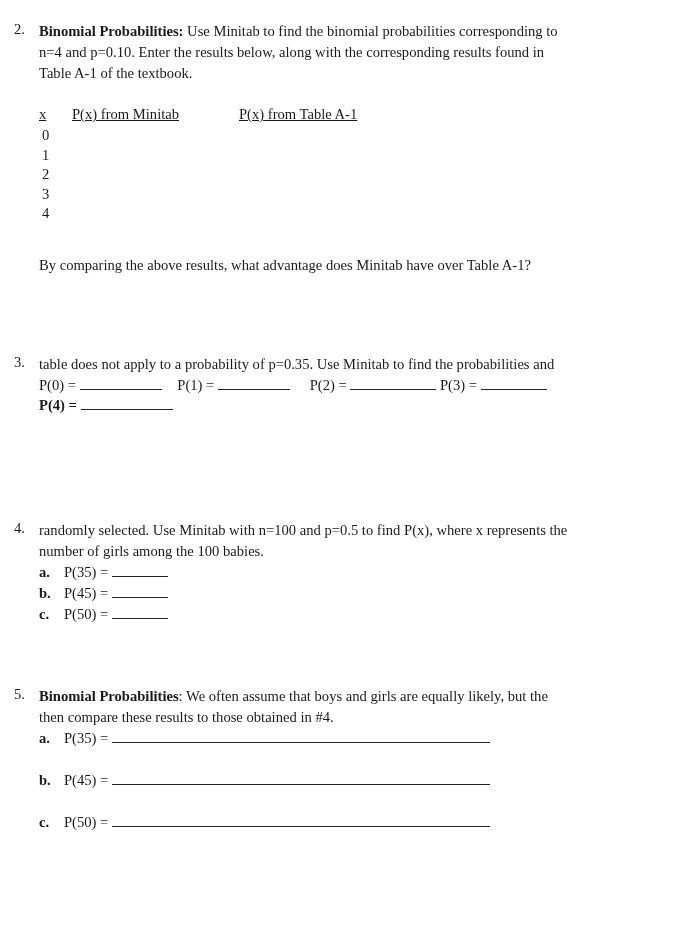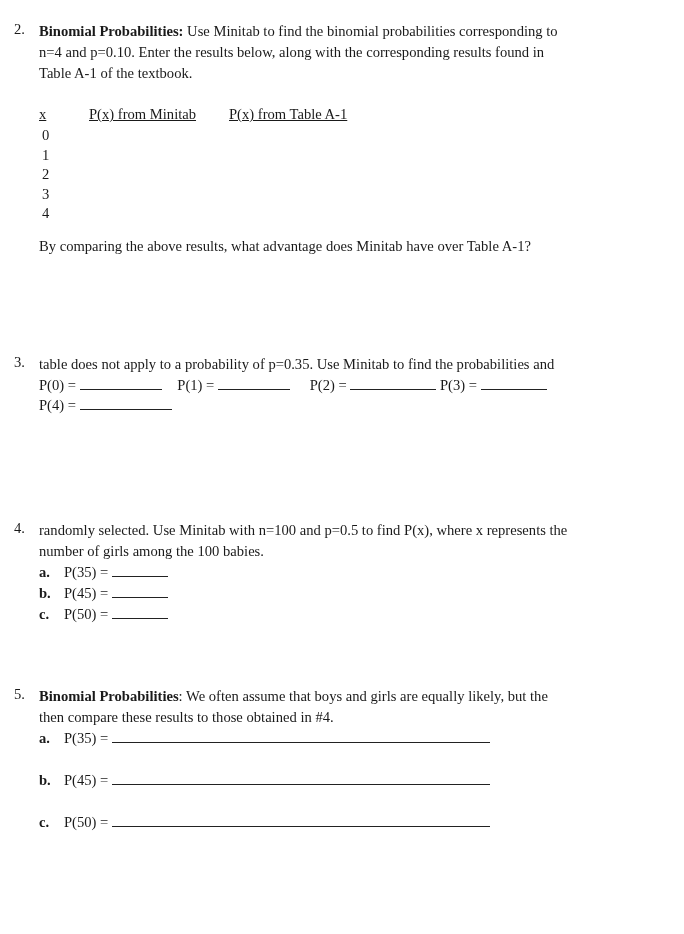--- a/index.html
+++ b/index.html
@@ -30,49 +30,49 @@
   <div class="body lines">
     <div><span class="title">Binomial Probabilities:</span><span> Use Minitab to find the binomial probabilities corresponding to</span></div>
     <div>n=4 and p=0.10. Enter the results below, along with the corresponding results found in</div>
     <div>Table A-1 of the textbook.</div>
   </div>
 </div>
 
 <div class="tbl">
   <div class="hdr">
     <span style="left:0;">x</span>
-    <span style="left:50px;">P(x) from Minitab</span>
-    <span style="left:190px;">P(x) from Table A-1</span>
+    <span style="left:33px;">P(x) from Minitab</span>
+    <span style="left:200px;">P(x) from Table A-1</span>
   </div>
   <div class="rows">
     <div>0</div>
     <div>1</div>
     <div>2</div>
     <div>3</div>
     <div>4</div>
   </div>
 </div>
 
-<div class="plain" style="top:238px;">By comparing the above results, what advantage does Minitab have over Table A-1?</div>
+<div class="plain" style="top:257px;">By comparing the above results, what advantage does Minitab have over Table A-1?</div>
 
 <div class="q" style="top:354px;">
   <span class="num">3.</span>
   <div class="body lines">
     <div>table does not apply to a probability of p=0.35. Use Minitab to find the probabilities and</div>
     <div style="height:20px;line-height:20px;">
       <span>P(0) =</span>
       <span class="blank" style="width:82px;"></span>
       <span style="margin-left:12px;font-family:Liberation Serif, serif;">P(1) =</span>
       <span class="blank" style="width:72px;"></span>
       <span style="margin-left:16px;">P(2) =</span>
       <span class="blank" style="width:86px;"></span>
       <span>P(3) =</span>
       <span class="blank" style="width:66px;"></span>
     </div>
-    <div style="height:20px;line-height:20px;">
+    <div style="height:20px;line-height:20px;font-weight:bold;">
       <span>P(4) =</span>
       <span class="blank" style="width:92px;"></span>
     </div>
   </div>
 </div>
 
 <div class="q" style="top:520px;">
   <span class="num">4.</span>
   <div class="body lines">
     <div>randomly selected. Use Minitab with n=100 and p=0.5 to find P(x), where x represents the</div>

